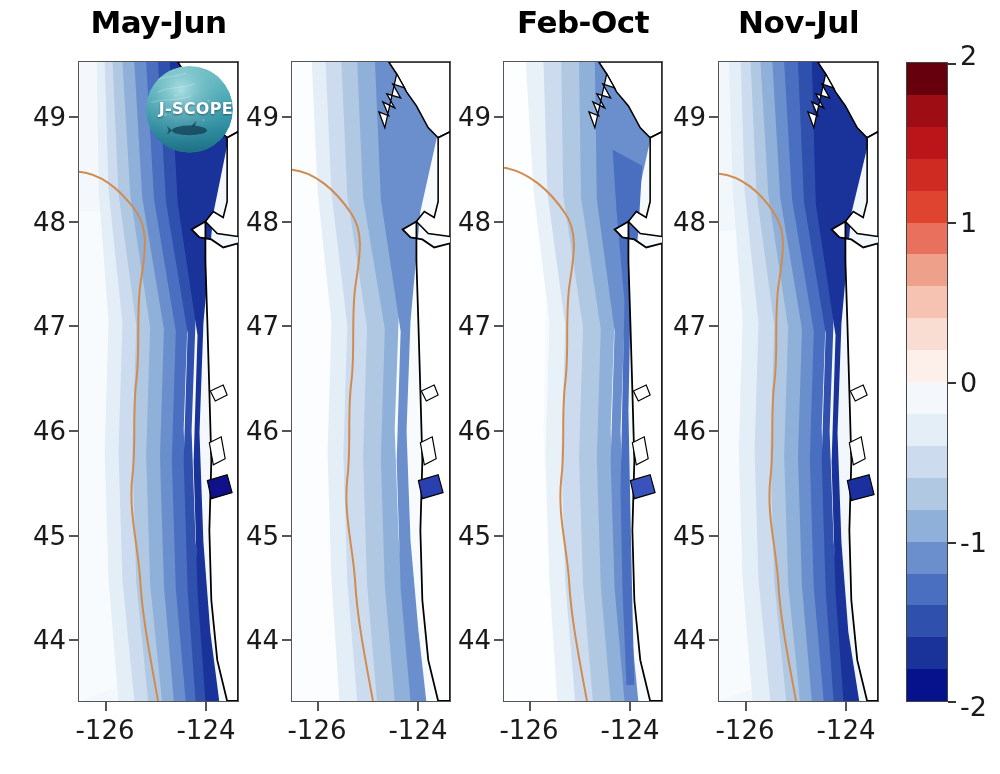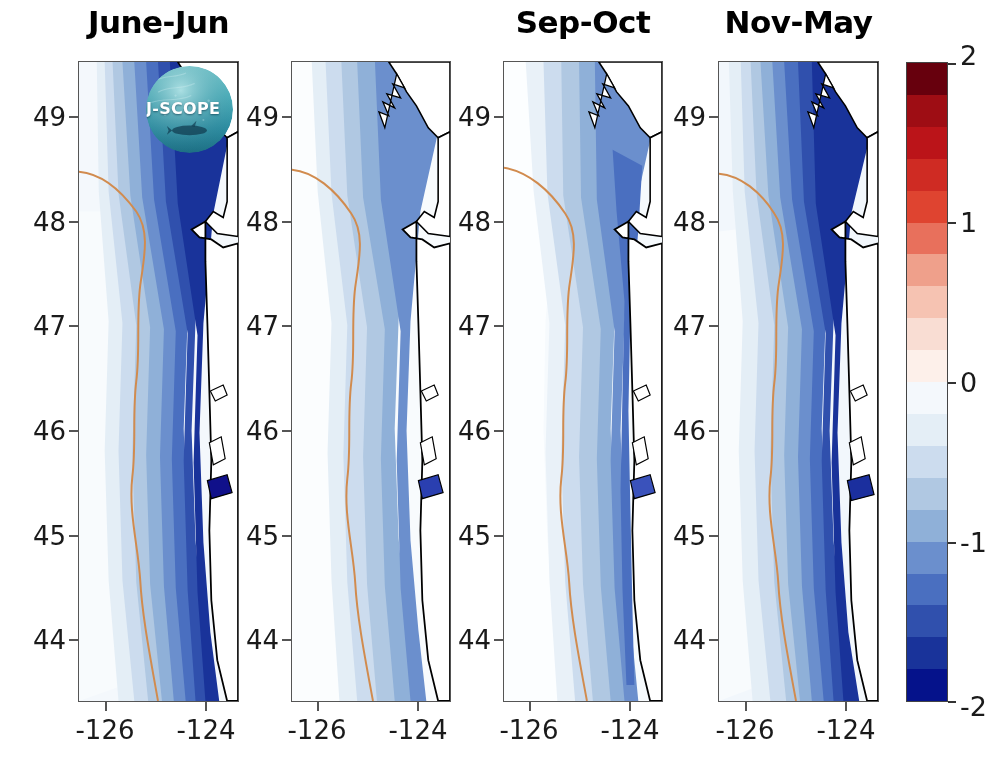--- a/index.html
+++ b/index.html
@@ -56,33 +56,33 @@
   }
 
   
   #logo{
     position:absolute;left:146px;top:66px;width:87px;height:87px;
     border-radius:50%;overflow:hidden;
   }
   #logo svg{display:block;width:100%;height:100%;}
   #logo .logotext{
     position:absolute;left:0;right:0;top:50%;transform:translateY(-58%);
-    text-align:left;color:#fff;font-size:16px;font-weight:bold;
+    text-align:right;color:#fff;font-size:16px;font-weight:bold;
     letter-spacing:0.3px;text-shadow:0 1px 2px rgba(0,40,60,.55);
     pointer-events:none;
   }
 </style>
 </head>
 <body>
 
 <div id="figure">
 
-  <div class="panel-title" style="left:78px;width:161px;">June-Jun</div>
-  <div class="panel-title" style="left:503px;width:160px;">Sep-Oct</div>
-  <div class="panel-title" style="left:718px;width:161px;">Nov-May</div>
+  <div class="panel-title" style="left:78px;width:161px;">May-Jun</div>
+  <div class="panel-title" style="left:503px;width:160px;">Feb-Oct</div>
+  <div class="panel-title" style="left:718px;width:161px;">Nov-Jul</div>
 
   <div class="panel" style="left:78px;width:161px;">
     <div class="mapclip">
       <svg class="mapsvg" viewBox="0 0 161 641" preserveAspectRatio="none">
         <defs>
           <clipPath id="oc1">
               <rect x="0" y="0" width="161" height="641"></rect>
             </clipPath>
         </defs>
         <g clip-path="url(#oc1)">

